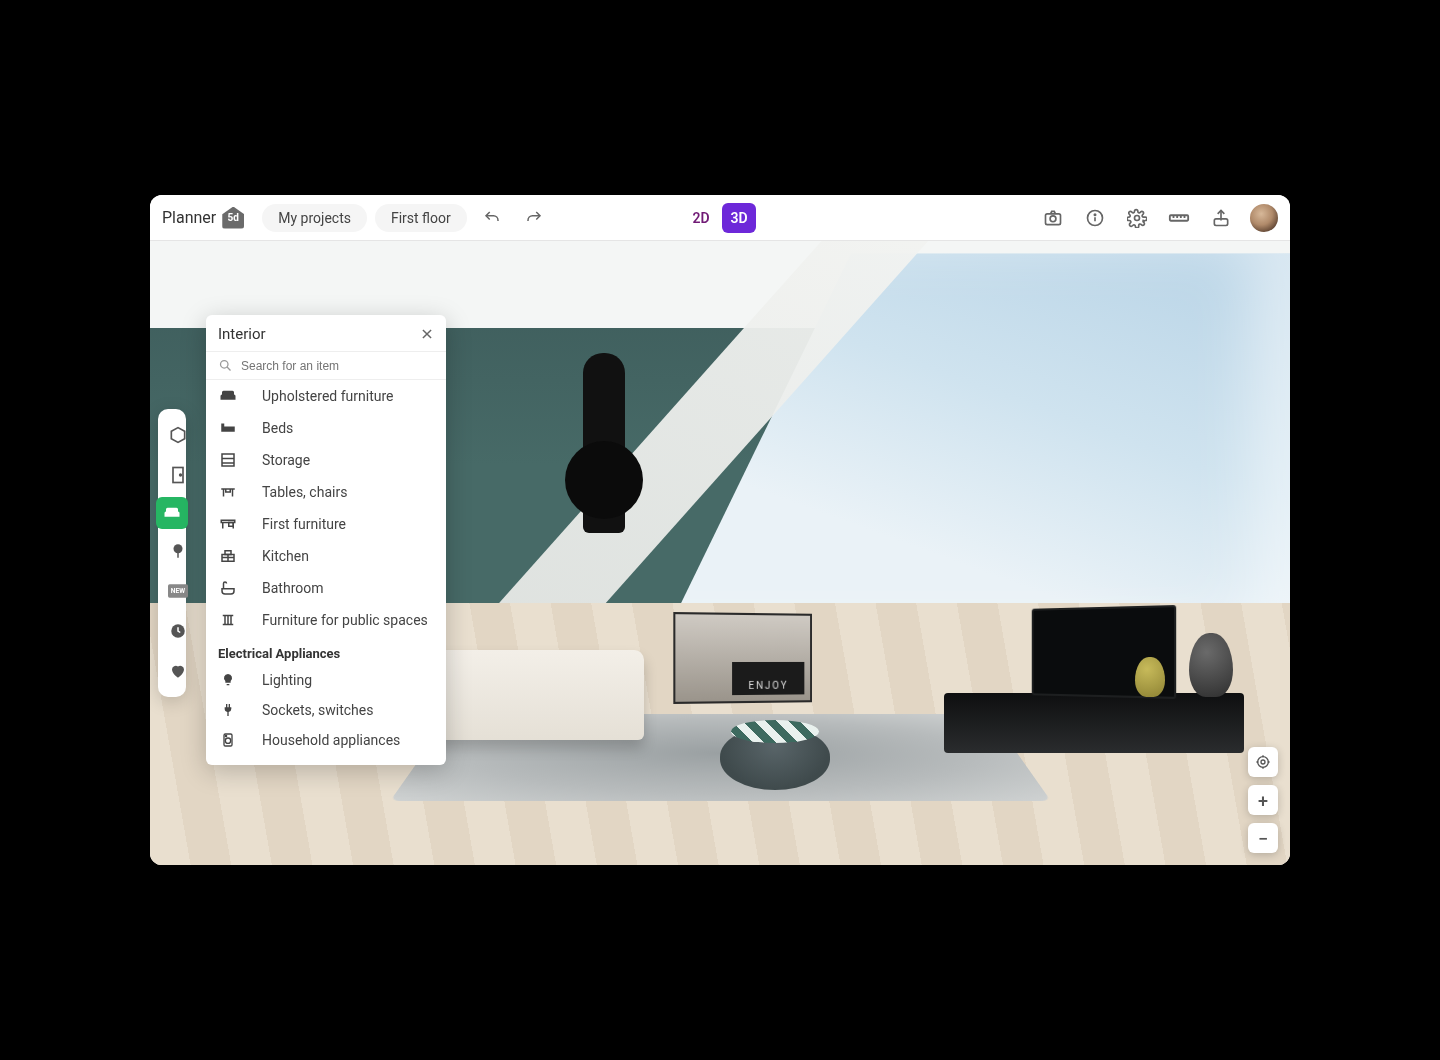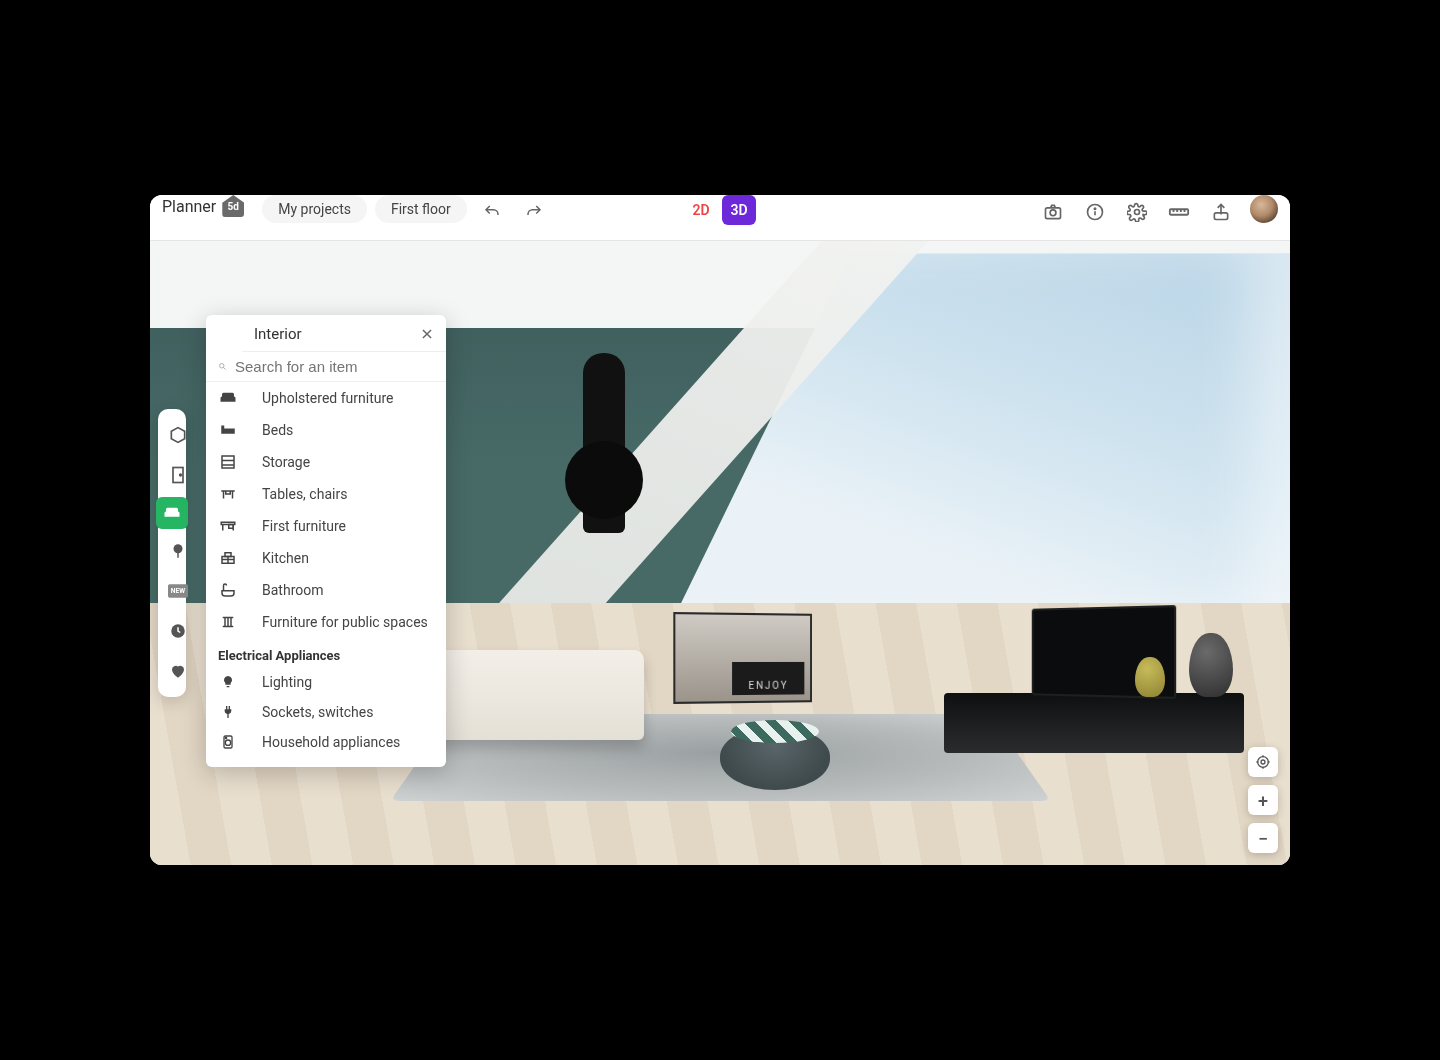--- a/index.html
+++ b/index.html
@@ -23,21 +23,21 @@
     position: relative;
     display: flex;
     flex-direction: column;
   }
   
   .topbar {
     height: 46px;
     background: #fff;
     border-bottom: 1px solid #e5e5e5;
     display: flex;
-    align-items: flex-start;
+    align-items: center;
     padding: 0 12px;
     gap: 8px;
     position: relative;
     z-index: 20;
   }
   .brand {
     display: flex;
     align-items: center;
     gap: 6px;
     font-size: 16px;
@@ -75,21 +75,21 @@
     display: flex;
     gap: 4px;
   }
   .view-btn {
     width: 34px; height: 30px;
     border-radius: 6px;
     display: flex; align-items: center; justify-content: center;
     font-size: 14px; font-weight: 600;
     cursor: pointer;
   }
-  .view-btn.inactive { color: #ef4444; }
+  .view-btn.inactive { color: #701a75; }
   .view-btn.active { background: #6d28d9; color: #fff; }
   .avatar {
     width: 28px; height: 28px;
     border-radius: 50%;
     background: radial-gradient(circle at 40% 35%, #d7b899 0%, #b08a6a 45%, #5b4130 80%);
     margin-left: 4px;
   }
   
   .canvas {
     position: relative;
@@ -216,30 +216,29 @@
     box-shadow: 0 6px 26px rgba(0,0,0,0.22);
     z-index: 16;
     padding-bottom: 10px;
   }
   .panel-header {
     display:flex; align-items:center; justify-content:space-between;
     padding: 10px 12px 8px;
     font-size: 15px;
     color:#333;
     border-bottom: 1px solid #eee;
-    margin-left: 36px;
   }
   .panel-close { cursor:pointer; color:#666; font-size:16px; }
   .panel-search {
     display:flex; align-items:center; gap:8px;
     padding: 6px 12px;
     border-bottom: 1px solid #eee;
   }
   .panel-search input {
-    border:none; outline:none; flex:1; font-size:15px; color:#0f766e;
+    border:none; outline:none; flex:1; font-size:12px; color:#0f766e;
   }
   .panel-section-title {
     padding: 10px 12px 4px;
     font-size: 13px; font-weight: 700; color:#333;
   }
   .panel-item {
     display:flex; align-items:center; gap:24px;
     padding: 7px 12px;
     font-size: 14px; color:#444;
     cursor:pointer;

